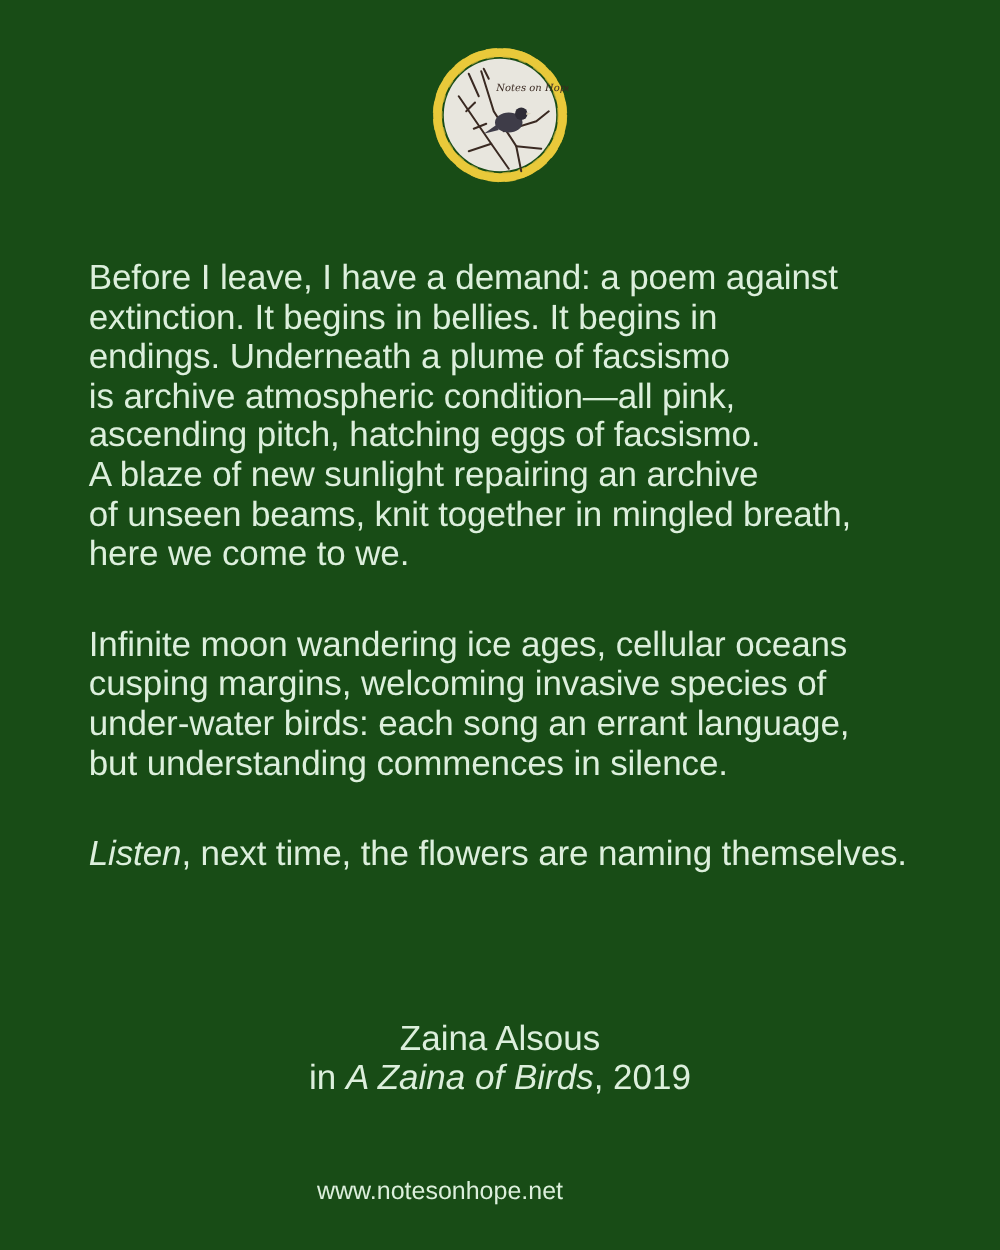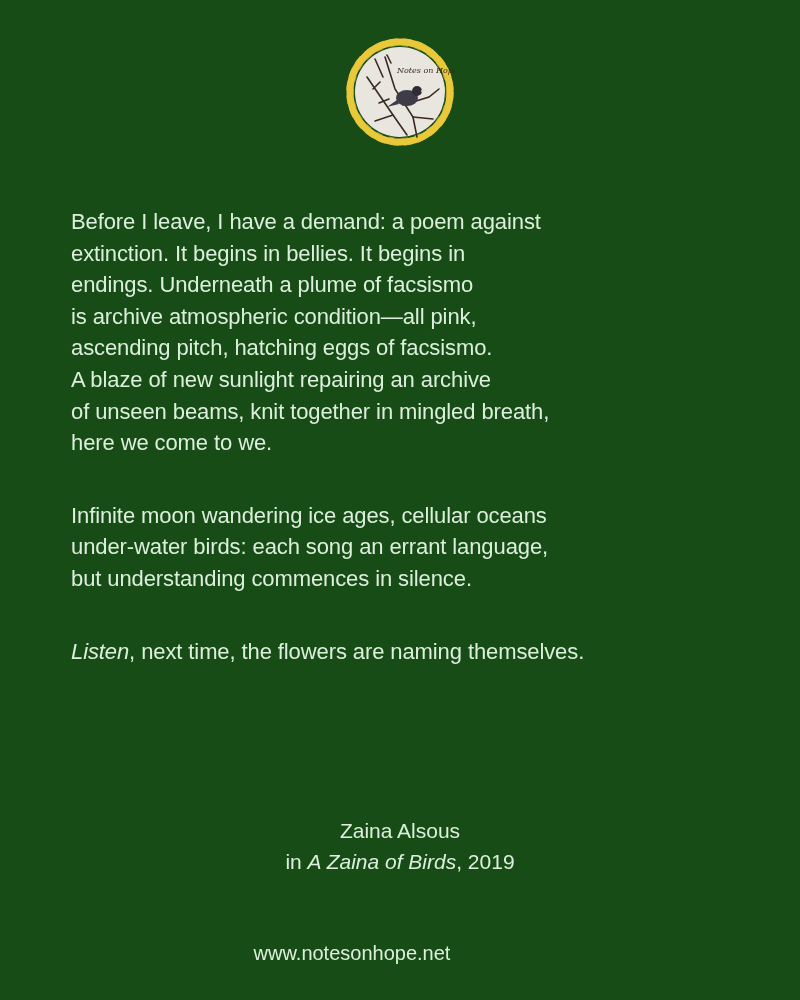--- a/index.html
+++ b/index.html
@@ -21,35 +21,35 @@
       top: 37px;
       width: 110px;
       height: 110px;
     }
     .logo svg { display: block; }
     .poem {
       position: absolute;
       left: 71px;
       top: 206px;
       width: 700px;
-      font-size: 22px;
+      font-size: 28px;
       line-height: 31.6px;
       letter-spacing: -0.1px;
     }
     .stanza { margin: 0; }
     .stanza + .stanza { margin-top: 41px; }
     .line { display: block; white-space: nowrap; }
     .line em { }
     .attribution {
       position: absolute;
       left: 0;
       top: 815px;
       width: 800px;
       text-align: center;
-      font-size: 21px;
+      font-size: 28px;
       line-height: 31px;
     }
     .attribution em { font-style: italic; }
     .website {
       position: absolute;
       left: 0;
       top: 938px;
       width: 704px;
       text-align: center;
       font-size: 20px;
@@ -96,20 +96,21 @@
     <span class="line">extinction. It begins in bellies. It begins in</span>
     <span class="line">endings. Underneath a plume of facsismo</span>
     <span class="line">is archive atmospheric condition—all pink,</span>
     <span class="line">ascending pitch, hatching eggs of facsismo.</span>
     <span class="line">A blaze of new sunlight repairing an archive</span>
     <span class="line">of unseen beams, knit together in mingled breath,</span>
     <span class="line">here we come to we.</span>
   </p>
   <p class="stanza">
     <span class="line">Infinite moon wandering ice ages, cellular oceans</span>
+    <span class="line">cusping margins, welcoming invasive species of</span>
     <span class="line">under-water birds: each song an errant language,</span>
     <span class="line">but understanding commences in silence.</span>
   </p>
   <p class="stanza">
     <span class="line"><em>Listen</em><span>, next time, the flowers are naming themselves.</span></span>
   </p>
 </div>
 
 <div class="attribution">
   <div>Zaina Alsous</div>

